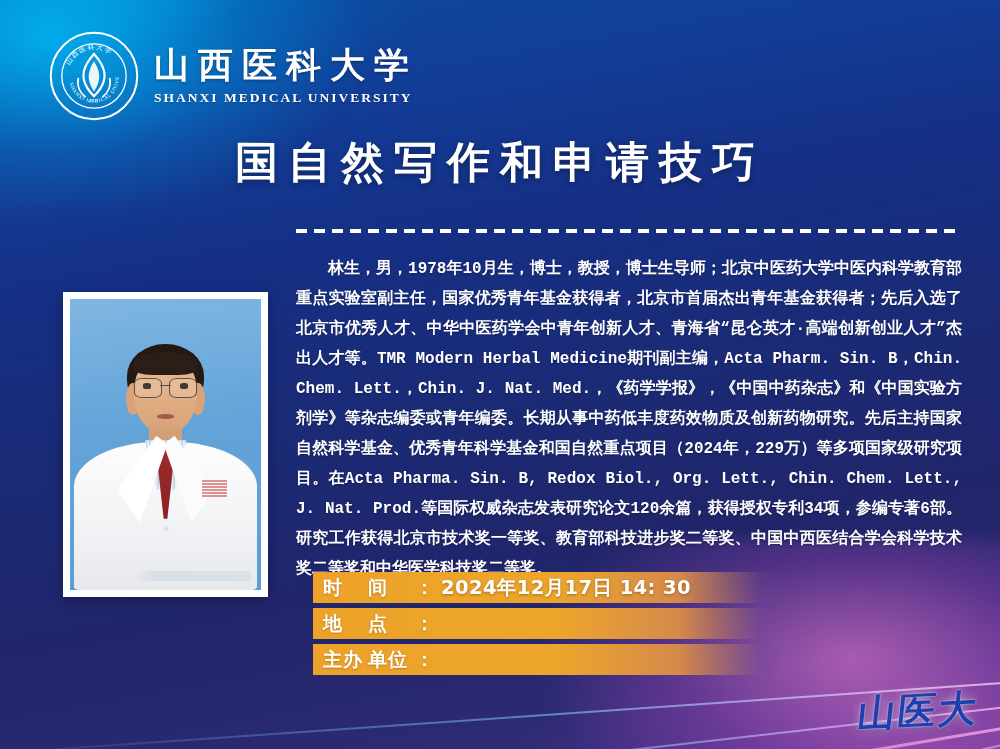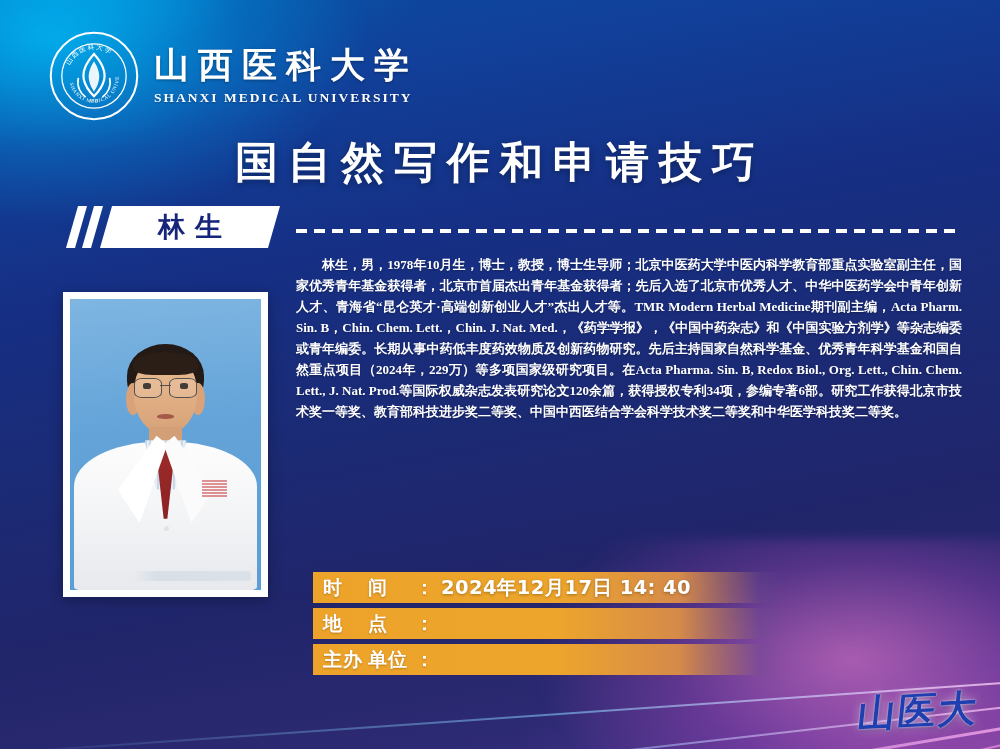--- a/index.html
+++ b/index.html
@@ -158,22 +158,22 @@
   .ph-badge{position:absolute;right:18%;top:62%;width:13%;height:6%;
     background:repeating-linear-gradient(0deg,rgba(200,60,60,0.55) 0px,rgba(200,60,60,0.55) 1.5px,rgba(255,255,255,0) 1.5px,rgba(255,255,255,0) 3px);}
   .ph-btn{position:absolute;left:49%;top:78%;width:2.6%;height:1.8%;background:#dfe2e7;border-radius:50%;}
   .ph-wm{position:absolute;right:5%;bottom:3%;height:10px;width:62%;
     background:linear-gradient(90deg,rgba(255,255,255,0) 0%,rgba(190,205,220,0.55) 20%,rgba(190,205,220,0.45) 90%);
     border-radius:3px;opacity:.75;}
 
   
   .bio{
     position:absolute;left:296px;top:254px;width:666px;
-    color:#ffffff;font-size:13px;line-height:21px;font-weight:700;
-    font-family:Liberation Serif, serif;
+    color:#ffffff;font-size:16px;line-height:30px;font-weight:700;
+    font-family:Liberation Mono, monospace;
     text-align:justify;text-justify:inter-character;
     text-shadow:0 1px 2px rgba(0,0,0,0.28);
     letter-spacing:0px;
   }
   .bio p{margin:0;text-indent:2em;}
 
   
   .info{position:absolute;left:313px;top:572px;width:470px;}
   .info-row{
     position:relative;height:31px;margin-bottom:5px;
@@ -243,26 +243,20 @@
       </svg>
     </div>
     <div class="wordmark">
       <div class="cn-name">山西医科大学</div>
       <div class="en-name">SHANXI MEDICAL UNIVERSITY</div>
     </div>
   </div>
 
   <div class="main-title">国自然写作和申请技巧</div>
 
-  <div class="nametag">
-    <div class="nt-slash nt-s1"></div>
-    <div class="nt-slash nt-s2"></div>
-    <div class="nt-plate"></div>
-    <div class="nt-text">林生</div>
-  </div>
 
   <div class="divider"></div>
 
   <div class="photo-frame">
     <div class="photo">
       <div class="ph-hair"></div>
       <div class="ph-ear-l"></div>
       <div class="ph-ear-r"></div>
       <div class="ph-face"></div>
       <div class="ph-hairfront"></div>
@@ -289,21 +283,21 @@
   </div>
 
   <div class="info">
 
     <div class="info-row">
       <div class="info-label">
         <span>时</span>
         <span>间</span>
         <span class="info-colon">：</span>
       </div>
-      <div class="info-value">2024年12月17日 14: 40</div>
+      <div class="info-value">2024年12月17日 14: 30</div>
     </div>
 
     <div class="info-row">
       <div class="info-label">
         <span>地</span>
         <span>点</span>
         <span class="info-colon">：</span>
       </div>
     </div>
 

